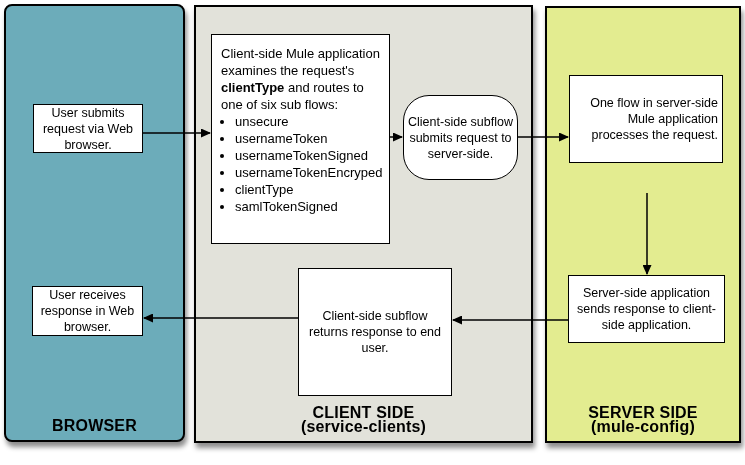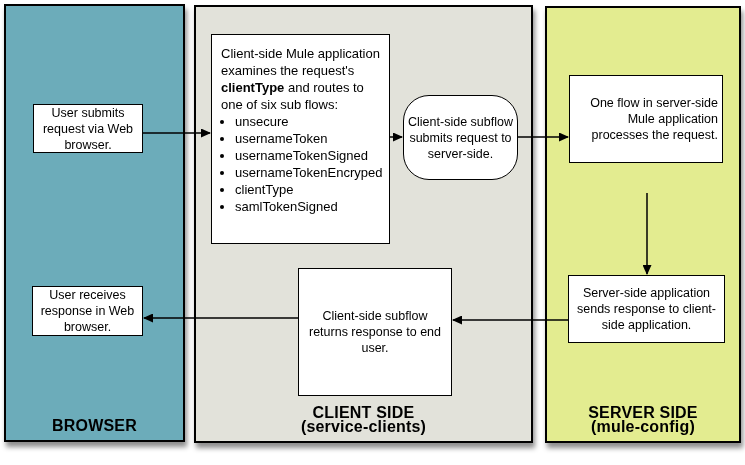--- a/index.html
+++ b/index.html
@@ -13,21 +13,21 @@
     width: 745px;
     height: 465px;
     background: #ffffff;
     overflow: hidden;
   }
   .panel {
     position: absolute;
     border: 2px solid #000000;
     box-shadow: 2px 5px 5px rgba(0,0,0,0.45);
   }
-  .panel-browser { left: 4px;   top: 4px; width: 181px; height: 438px; }
+  .panel-browser { left: 4px;   top: 4px; width: 181px; height: 438px; border-radius: 8px; }
   .panel-client  { left: 194px; top: 5px; width: 339px; height: 438px; }
   .panel-server  { left: 545px; top: 6px; width: 196px; height: 437px; }
   .panel-label {
     position: absolute;
     left: 0; right: 0;
     bottom: 7px;
     text-align: center;
     font-weight: bold;
     font-size: 16px;
     line-height: 14px;

